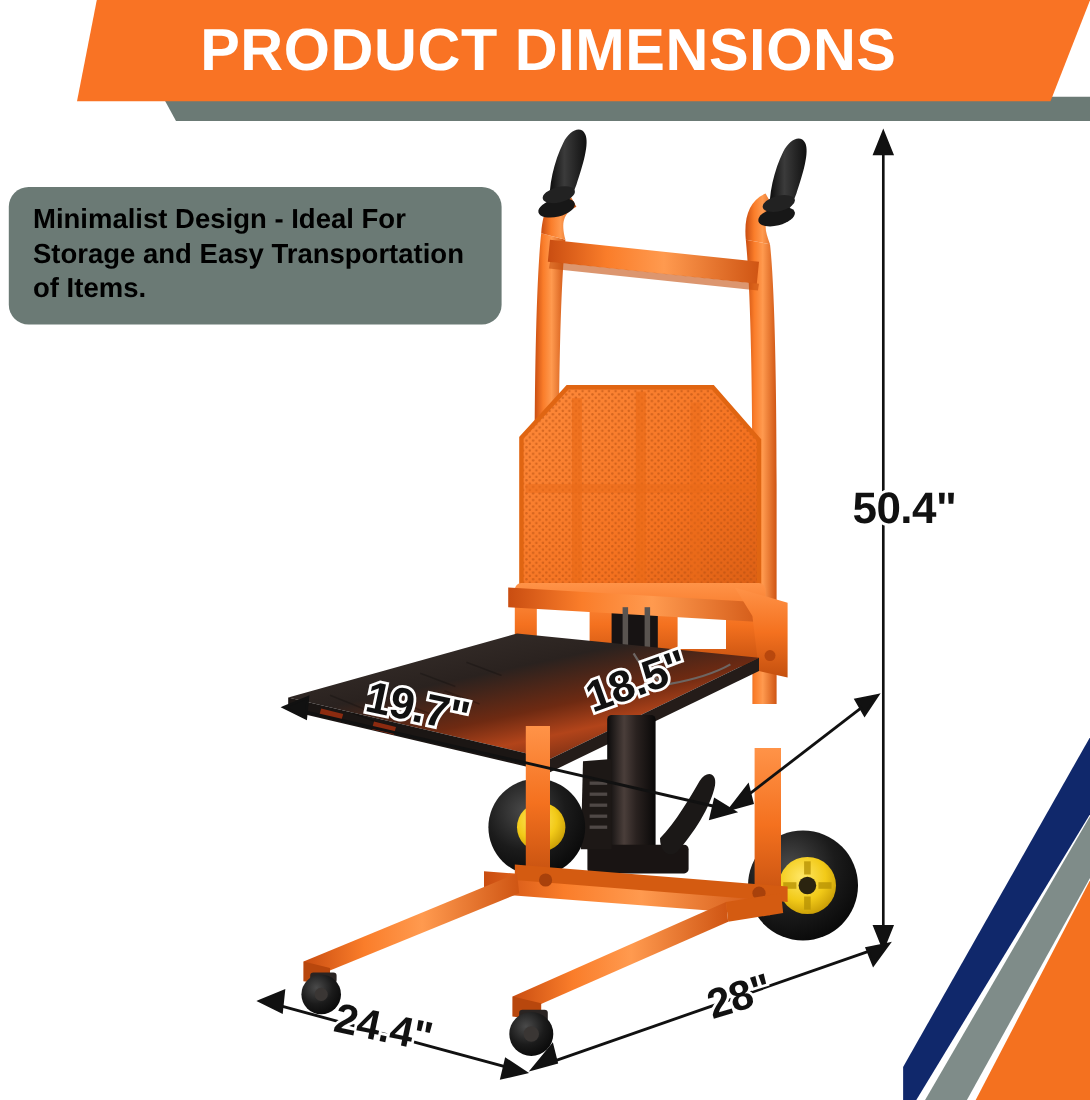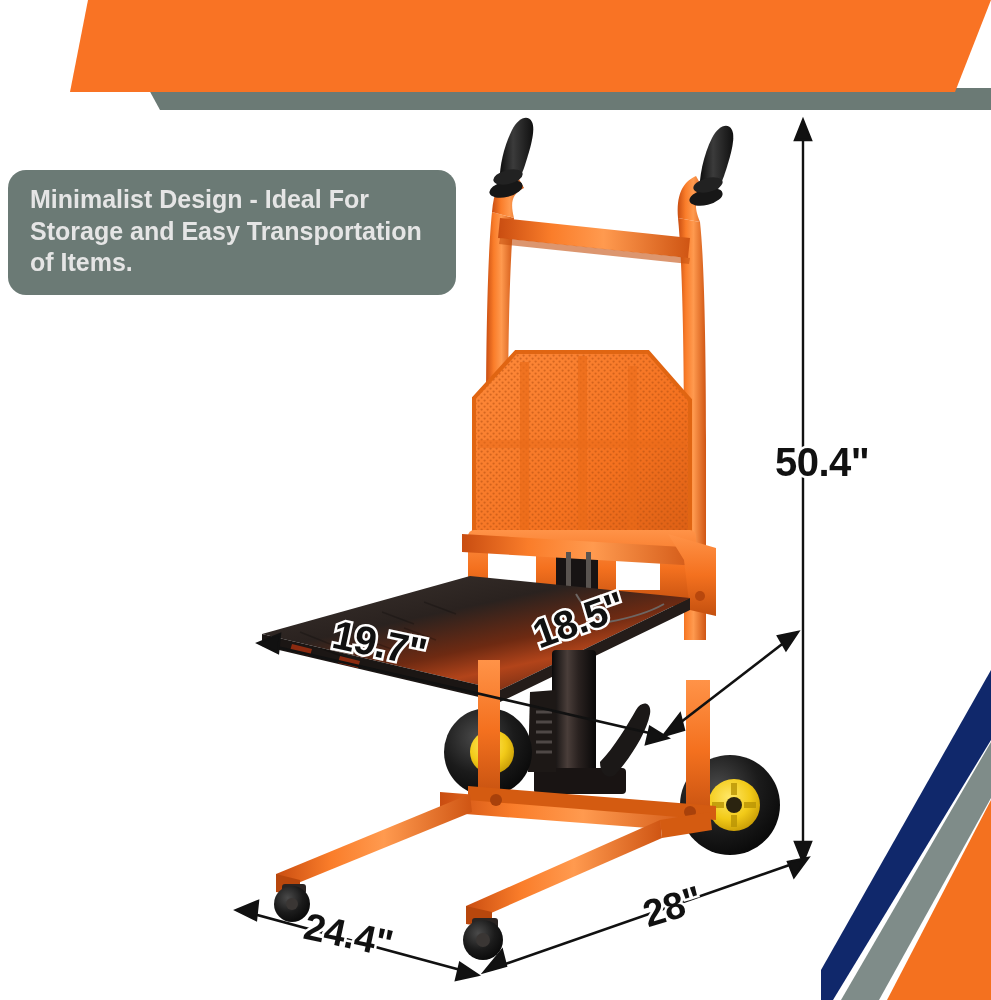--- a/index.html
+++ b/index.html
@@ -30,21 +30,21 @@
     box-sizing:border-box;
   }
 
   
   .callout{
     position:absolute;left:8px;top:170px;width:448px;
     background:#6b7a75;
     border-radius:18px;
     padding:14px 20px 16px 22px;
     box-sizing:border-box;
-    color:#e5e5e5;
+    color:#000000;
     font-size:25px;
     font-weight:bold;
     line-height:1.26;
     z-index:6;
   }
 
   
   .product{position:absolute;left:0;top:0;width:991px;height:1000px;z-index:3;}
 
   
@@ -98,20 +98,21 @@
 
 <div id="stage">
 
   <div class="banner-wrap">
     <svg class="banner-shadow" width="991" height="120" viewBox="0 0 991 120">
 
       <polygon points="148,88 991,88 991,110 160,110" fill="#6b7a75"></polygon>
 
       <polygon points="88,0 991,0 955,92 70,92" fill="#f97324"></polygon>
     </svg>
+    <div class="banner-title">PRODUCT DIMENSIONS</div>
   </div>
 
   <div class="callout">Minimalist Design - Ideal For Storage and Easy Transportation of Items.</div>
 
   <svg class="product" width="991" height="1000" viewBox="0 0 991 1000">
     <defs>
       <linearGradient id="orangeTube" x1="0" y1="0" x2="1" y2="0">
         <stop offset="0%" stop-color="#c94d11"></stop>
         <stop offset="28%" stop-color="#fa7d2a"></stop>
         <stop offset="55%" stop-color="#ff9a4f"></stop>

